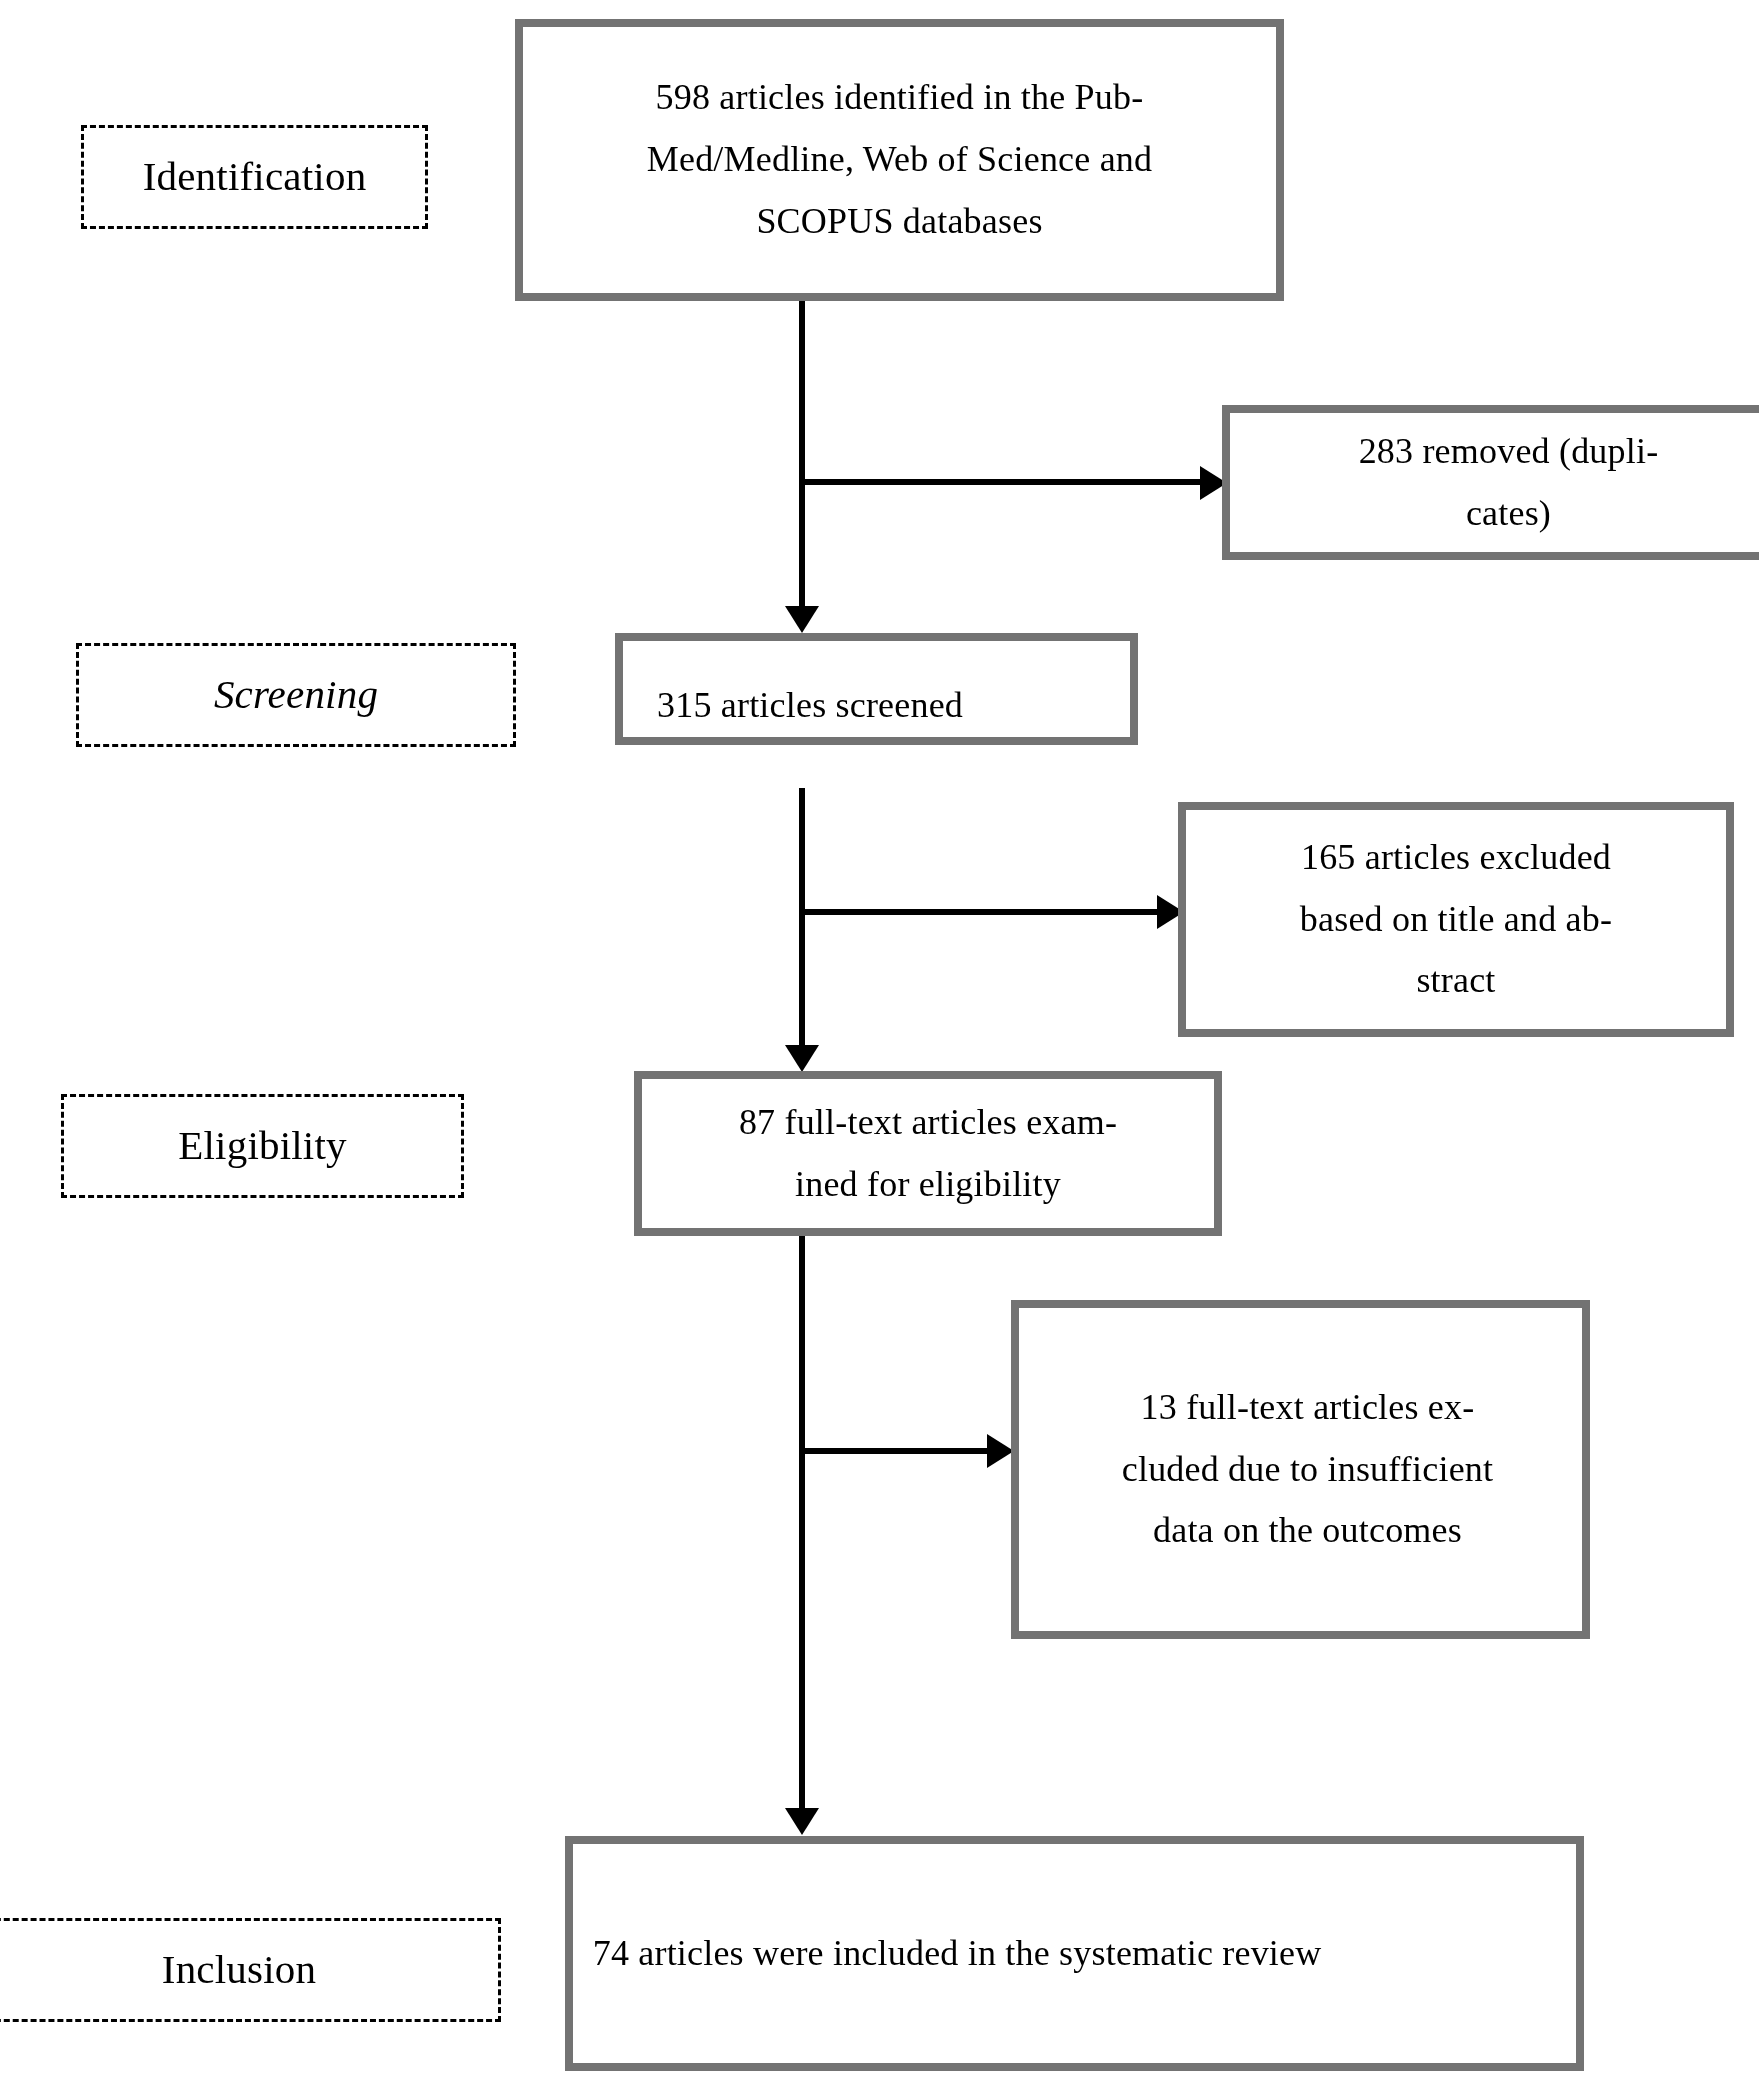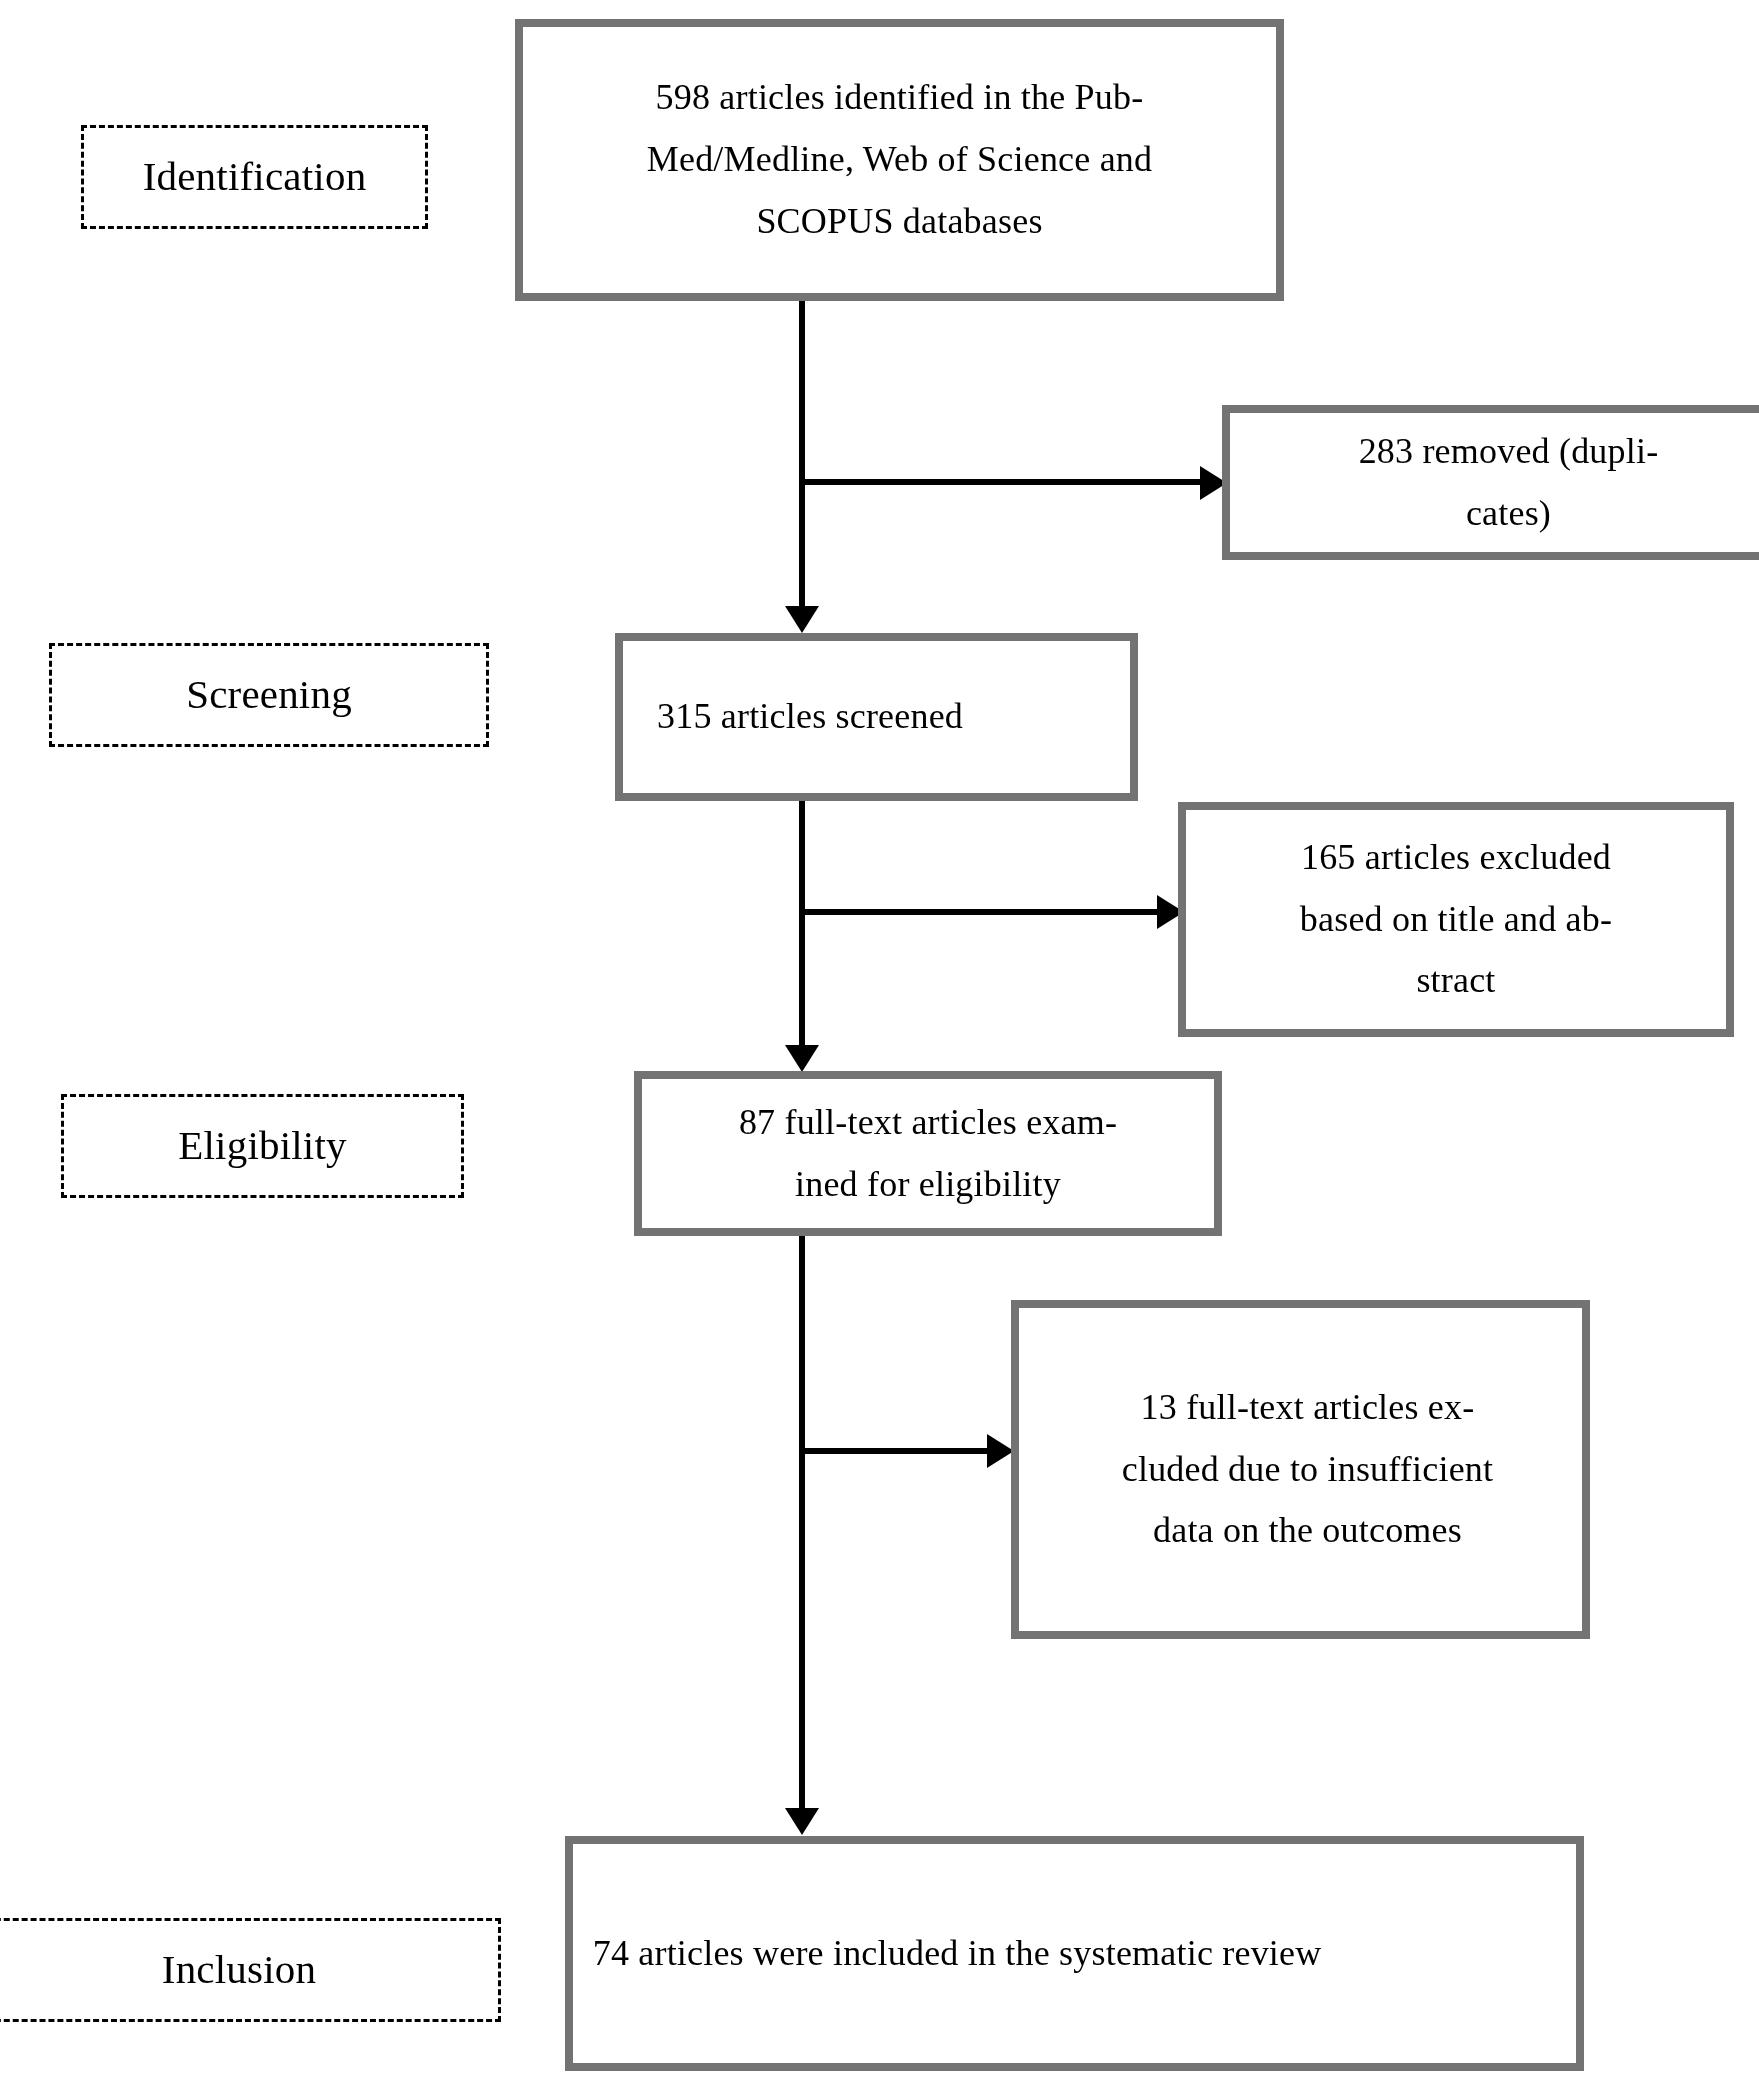--- a/index.html
+++ b/index.html
@@ -103,21 +103,21 @@
   <div class="vline" style="left:799px; top:1236px; height:573px;"></div>
   <div class="arrow-down" style="left:785px; top:1808px;"></div>
 
   <div class="hline" style="left:803px; top:1448px; width:191px;"></div>
   <div class="arrow-right" style="left:987px; top:1434px;"></div>
 
   <div class="stage" style="left:81px; top:125px; width:347px; height:104px;">
     <span class="txt">Identification</span>
   </div>
 
-  <div class="stage" style="left:49px; top:643px; width:440px; height:104px;">
+  <div class="stage" style="left:76px; top:643px; width:440px; height:104px;font-style:italic;">
     <span class="txt">Screening</span>
   </div>
 
   <div class="stage" style="left:61px; top:1094px; width:403px; height:104px;">
     <span class="txt">Eligibility</span>
   </div>
 
   <div class="stage" style="left:-23px; top:1918px; width:524px; height:104px;">
     <span class="txt">Inclusion</span>
   </div>
@@ -126,21 +126,21 @@
     <div class="txt">598 articles identified in the Pub-
 Med/Medline, Web of Science and
 SCOPUS databases</div>
   </div>
 
   <div class="box center" style="left:1222px; top:405px; width:573px; height:155px;">
     <div class="txt">283 removed (dupli-
 cates)</div>
   </div>
 
-  <div class="box leftish" style="left:615px; top:633px; width:523px; height:168px;">
+  <div class="box leftish" style="left:615px; top:633px; width:523px; height:112px;justify-content:flex-end;">
     <div class="txt" style="padding-left:34px;">315 articles screened</div>
   </div>
 
   <div class="box center" style="left:1178px; top:802px; width:556px; height:235px;">
     <div class="txt">165 articles excluded
 based on title and ab-
 stract</div>
   </div>
 
   <div class="box center" style="left:634px; top:1071px; width:588px; height:165px;">

